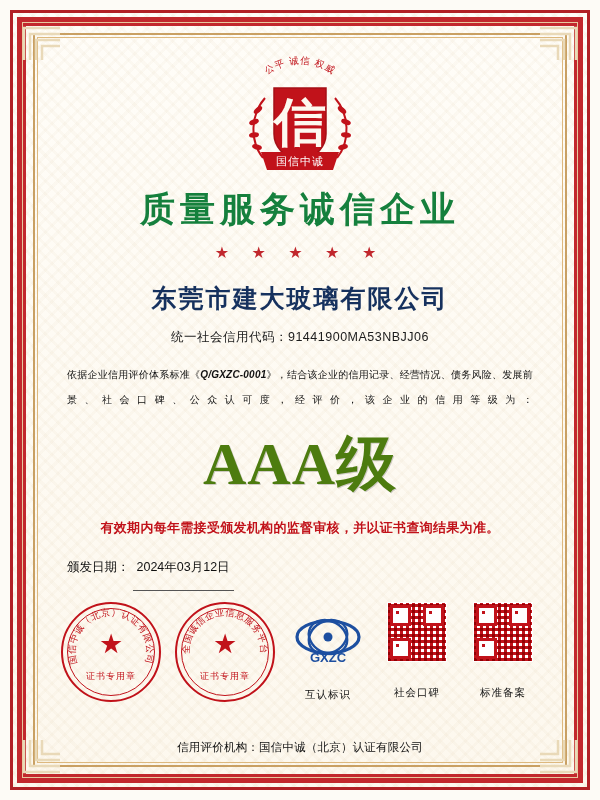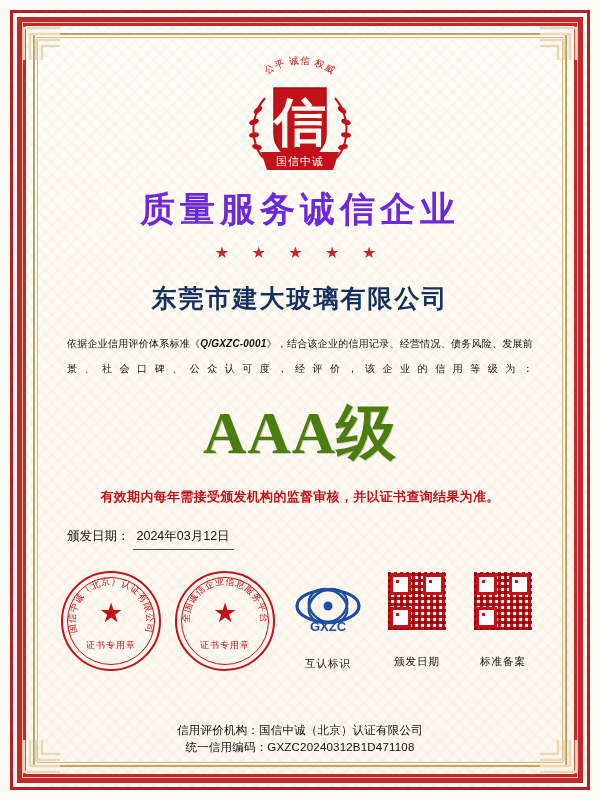--- a/index.html
+++ b/index.html
@@ -78,21 +78,21 @@
     display: flex;
     align-items: center;
     justify-content: center;
   }
   
   .cert-title {
     font-family: "Liberation Serif", serif;
     font-weight: bold;
     font-size: 35px;
     letter-spacing: 5px;
-    color: #6d28d9;
+    color: #15803d;
     margin-top: 2px;
   }
   .stars {
     margin-top: 10px;
     color: #c1272d;
     font-size: 16px;
     letter-spacing: 9px;
   }
   .company {
     font-family: "Liberation Serif", serif;
@@ -140,21 +140,21 @@
   .dates {
     margin-top: 22px;
     display: flex;
     justify-content: space-between;
     padding: 0 22px;
     font-size: 12.5px;
     color: #111;
   }
   .dates .date-val {
     border-bottom: 1px solid #555;
-    padding: 0 4px 6px 4px;
+    padding: 0 4px 16px 4px;
     margin-left: 3px;
   }
   
   .seals {
     margin-top: 26px;
     display: flex;
     align-items: flex-start;
     justify-content: center;
     gap: 14px;
     padding: 0 6px;
@@ -341,20 +341,23 @@
 
         <path d="M36 104 L114 104 L108 122 L42 122 Z" fill="#c1121a"></path>
         <text x="75" y="117" text-anchor="middle" font-size="11" fill="#fff" font-family="Liberation Sans, sans-serif" letter-spacing="1">国信中诚</text>
       </svg>
     </div>
 
     <div class="cert-title">质量服务诚信企业</div>
     <div class="stars">★ ★ ★ ★ ★</div>
     <div class="company">东莞市建大玻璃有限公司</div>
 
+    <div class="credit-code">
+      <span>统一社会信用代码：</span><span>91441900MA53NBJJ06</span>
+    </div>
 
     <div class="body-text">
       <span>依据企业信用评价体系标准《</span><span class="std">Q/GXZC-0001</span><span>》，结合该企业的信用记录、经营情况、</span><span>债务风险、发展前景、社会口碑、公众认可度，经评价，该企业的信用等级为：</span>
     </div>
 
     <div class="grade">AAA级</div>
 
     <div class="notice">有效期内每年需接受颁发机构的监督审核，并以证书查询结果为准。</div>
 
     <div class="dates">
@@ -405,21 +408,21 @@
           <div class="fp tl">
               <i></i>
             </div>
           <div class="fp tr">
               <i></i>
             </div>
           <div class="fp bl">
               <i></i>
             </div>
         </div>
-        <div class="mark-caption">颁发日期</div>
+        <div class="mark-caption">社会口碑</div>
       </div>
 
       <div class="qr-col">
         <div class="qr">
           <div class="fp tl">
               <i></i>
             </div>
           <div class="fp tr">
               <i></i>
             </div>
@@ -429,19 +432,16 @@
         </div>
         <div class="mark-caption">标准备案</div>
       </div>
 
     </div>
 
     <div class="footer">
       <div class="f-line">
         <span>信用评价机构：</span><span>国信中诚（北京）认证有限公司</span>
       </div>
-      <div class="f-line">
-        <span>统一信用编码：</span><span>GXZC20240312B1D471108</span>
-      </div>
     </div>
 
   </div>
 </div>
 
 </body></html>

